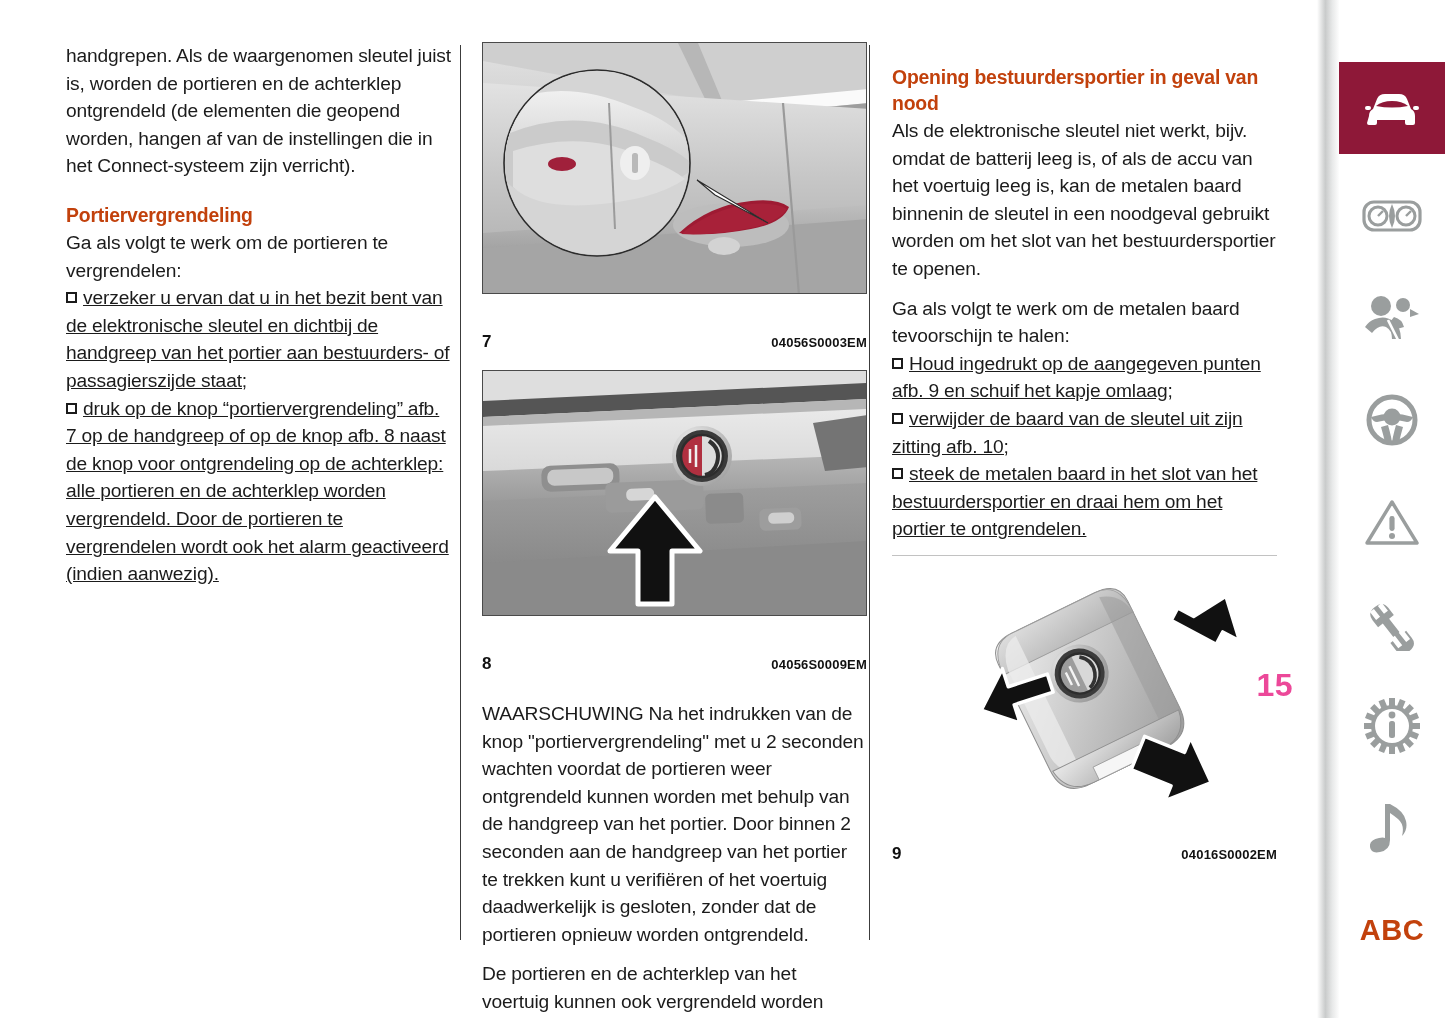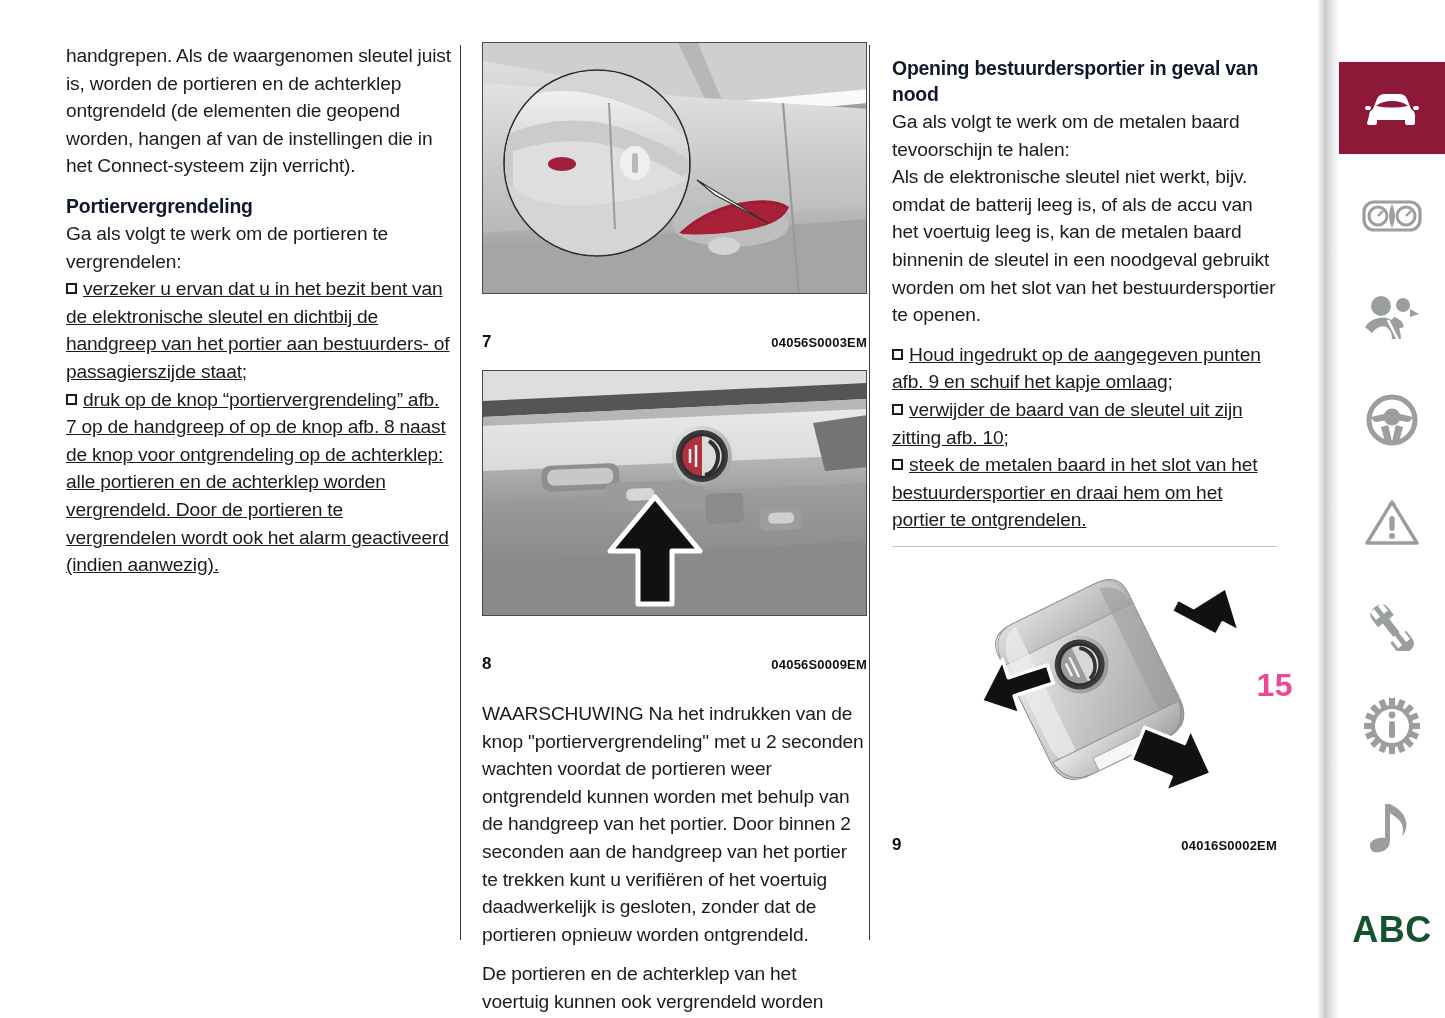--- a/index.html
+++ b/index.html
@@ -27,25 +27,25 @@
     color: #1b1b1b;
     letter-spacing: -0.15px;
     margin-bottom: 12px;
     text-align: left;
     word-spacing: -0.2px;
   }
   p.body.tight { margin-bottom: 0px; }
   h3.redhead {
     font-size: 19.4px;
     line-height: 26px;
-    color: #0f172a;
+    color: #c2410c;
     font-weight: bold;
     letter-spacing: -0.2px;
     margin-bottom: 1px;
-    margin-top: 13px;
+    margin-top: 22px;
   }
   .bullet { position: relative; padding-left: 0px; text-decoration: underline; }
   .sq {
     display: inline-block;
     width: 11px; height: 11px;
     border: 2.2px solid #1b1b1b;
     margin-right: 6px;
     position: relative;
     top: -1px;
   }
@@ -80,21 +80,21 @@
     position: absolute; top: 0; left: 0; width: 22px; height: 1018px;
     background: linear-gradient(to right, #ffffff 0%, #c9cbcb 38%, #e8e9e9 70%, #fdfdfd 100%);
   }
   .tab {
     position: absolute; left: 22px; width: 106px; height: 92px;
     display: flex; align-items: center; justify-content: center;
   }
   .tab.active { background: #8E1838; }
   .tab svg { display: block; }
   .abc {
-    font-size: 36px; font-weight: bold; color: #14532d; letter-spacing: 0.5px;
+    font-size: 29px; font-weight: bold; color: #c2410c; letter-spacing: 0.5px;
     font-family: "Liberation Sans", sans-serif;
   }
   .pagenum {
     position: absolute; right: 152px; bottom: 28px;
     font-size: 32px; font-weight: bold; color: #ec4899;
     letter-spacing: 0.5px;
   }
 
   .lockglyph { display: inline-block; vertical-align: -2px; }
 </style>
@@ -260,22 +260,22 @@
       </div>
     </div>
 
     <p class="body" style="margin-top:26px"><span>WAARSCHUWING</span><span> Na het indrukken van de knop "portiervergrendeling" met u 2 seconden wachten voordat de portieren weer ontgrendeld kunnen worden met behulp van de handgreep van het portier. Door binnen 2 seconden aan de handgreep van het portier te trekken kunt u verifiëren of het voertuig daadwerkelijk is gesloten, zonder dat de portieren opnieuw worden ontgrendeld.</span></p>
     <p class="body tight">De portieren en de achterklep van het voertuig kunnen ook vergrendeld worden</p>
   </div>
 
   <div class="col" id="col3">
 
     <h3 class="redhead">Opening bestuurdersportier in geval van nood</h3>
+    <p class="body">Als de elektronische sleutel niet werkt, bijv. omdat de batterij leeg is, of als de accu van het voertuig leeg is, kan de metalen baard binnenin de sleutel in een noodgeval gebruikt worden om het slot van het bestuurdersportier te openen.</p>
     <p class="body tight">Ga als volgt te werk om de metalen baard tevoorschijn te halen:</p>
-    <p class="body">Als de elektronische sleutel niet werkt, bijv. omdat de batterij leeg is, of als de accu van het voertuig leeg is, kan de metalen baard binnenin de sleutel in een noodgeval gebruikt worden om het slot van het bestuurdersportier te openen.</p>
 
     <p class="body tight bullet">
       <span class="sq"></span><span>Houd ingedrukt op de aangegeven punten afb. 9 en schuif het kapje omlaag;</span>
     </p>
     <p class="body tight bullet">
       <span class="sq"></span><span>verwijder de baard van de sleutel uit zijn zitting afb. 10;</span>
     </p>
     <p class="body tight bullet">
       <span class="sq"></span><span>steek de metalen baard in het slot van het bestuurdersportier en draai hem om het portier te ontgrendelen.</span>
     </p>

